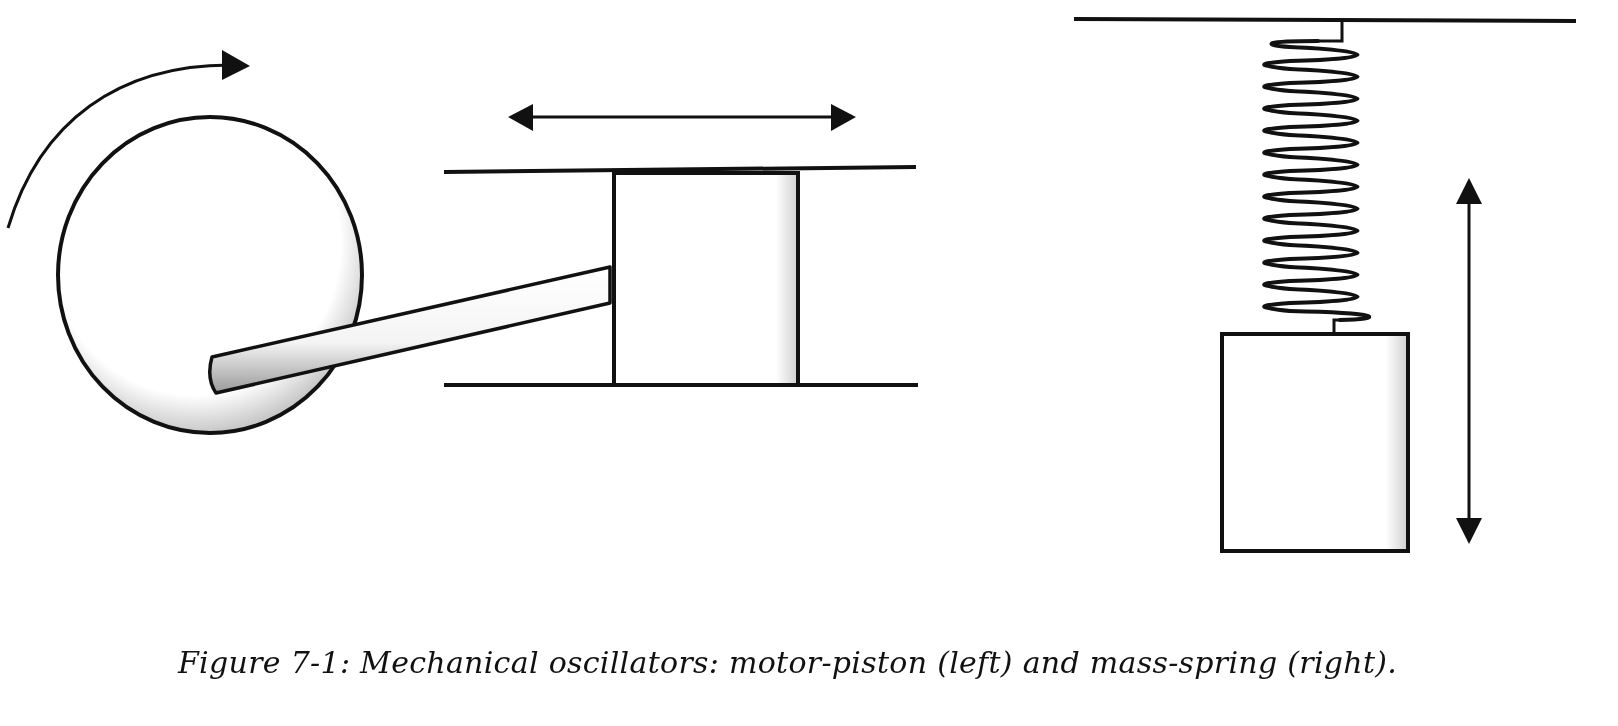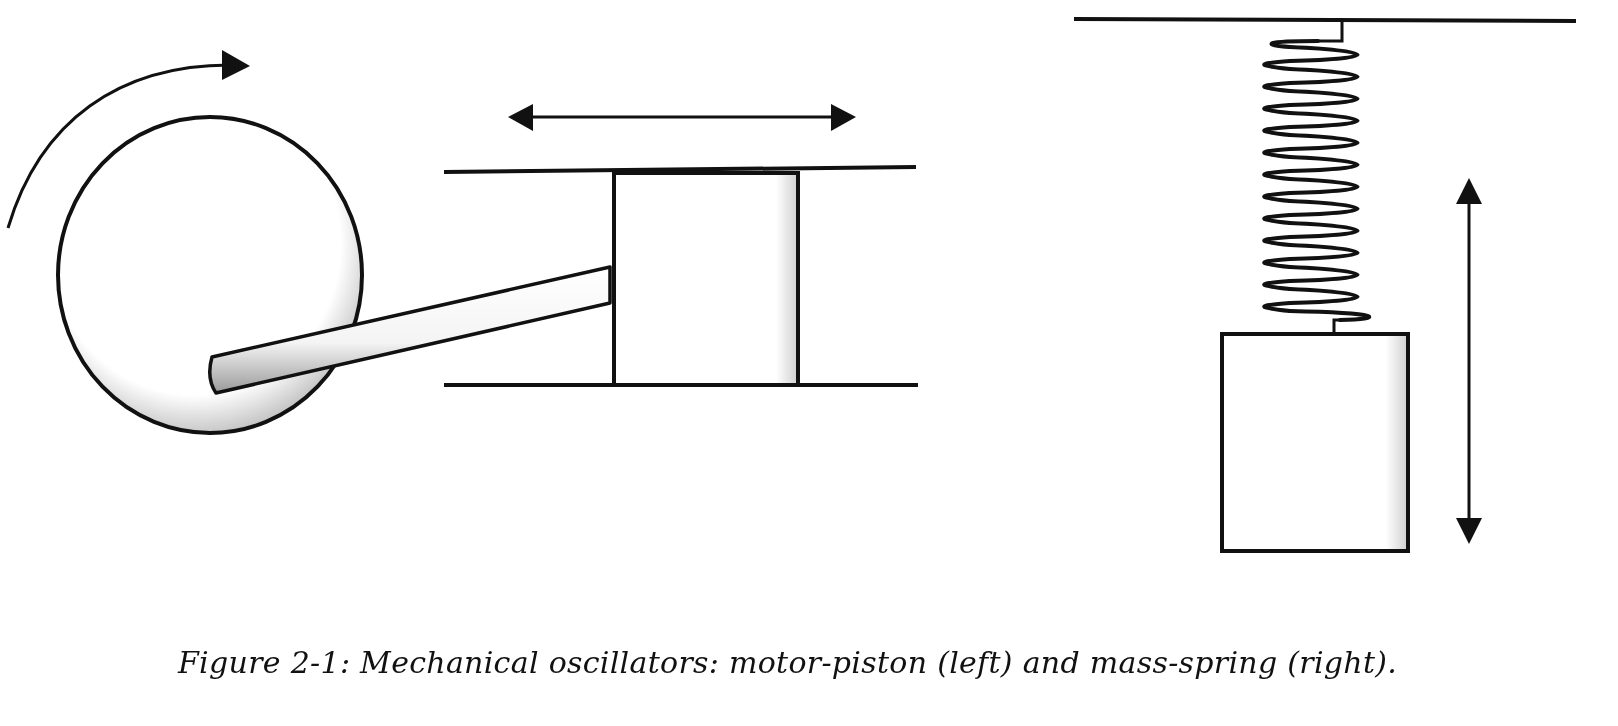--- a/index.html
+++ b/index.html
@@ -91,13 +91,13 @@
     <path d="M1340,320 L1334,320 L1334,335" fill="none" stroke="#111" stroke-width="3"></path>
 
     <rect x="1222" y="334" width="186" height="217" fill="url(#blockShadeR)" stroke="#111" stroke-width="4"></rect>
 
     <line x1="1469" y1="200" x2="1469" y2="524" stroke="#111" stroke-width="3"></line>
     <polygon points="1469,178 1456,204 1482,204" fill="#111"></polygon>
     <polygon points="1469,544 1456,518 1482,518" fill="#111"></polygon>
   </g>
 </svg>
 
-<div id="caption">Figure 2-1: Mechanical oscillators: motor-piston (left) and mass-spring (right).</div>
+<div id="caption">Figure 7-1: Mechanical oscillators: motor-piston (left) and mass-spring (right).</div>
 
 </body></html>

